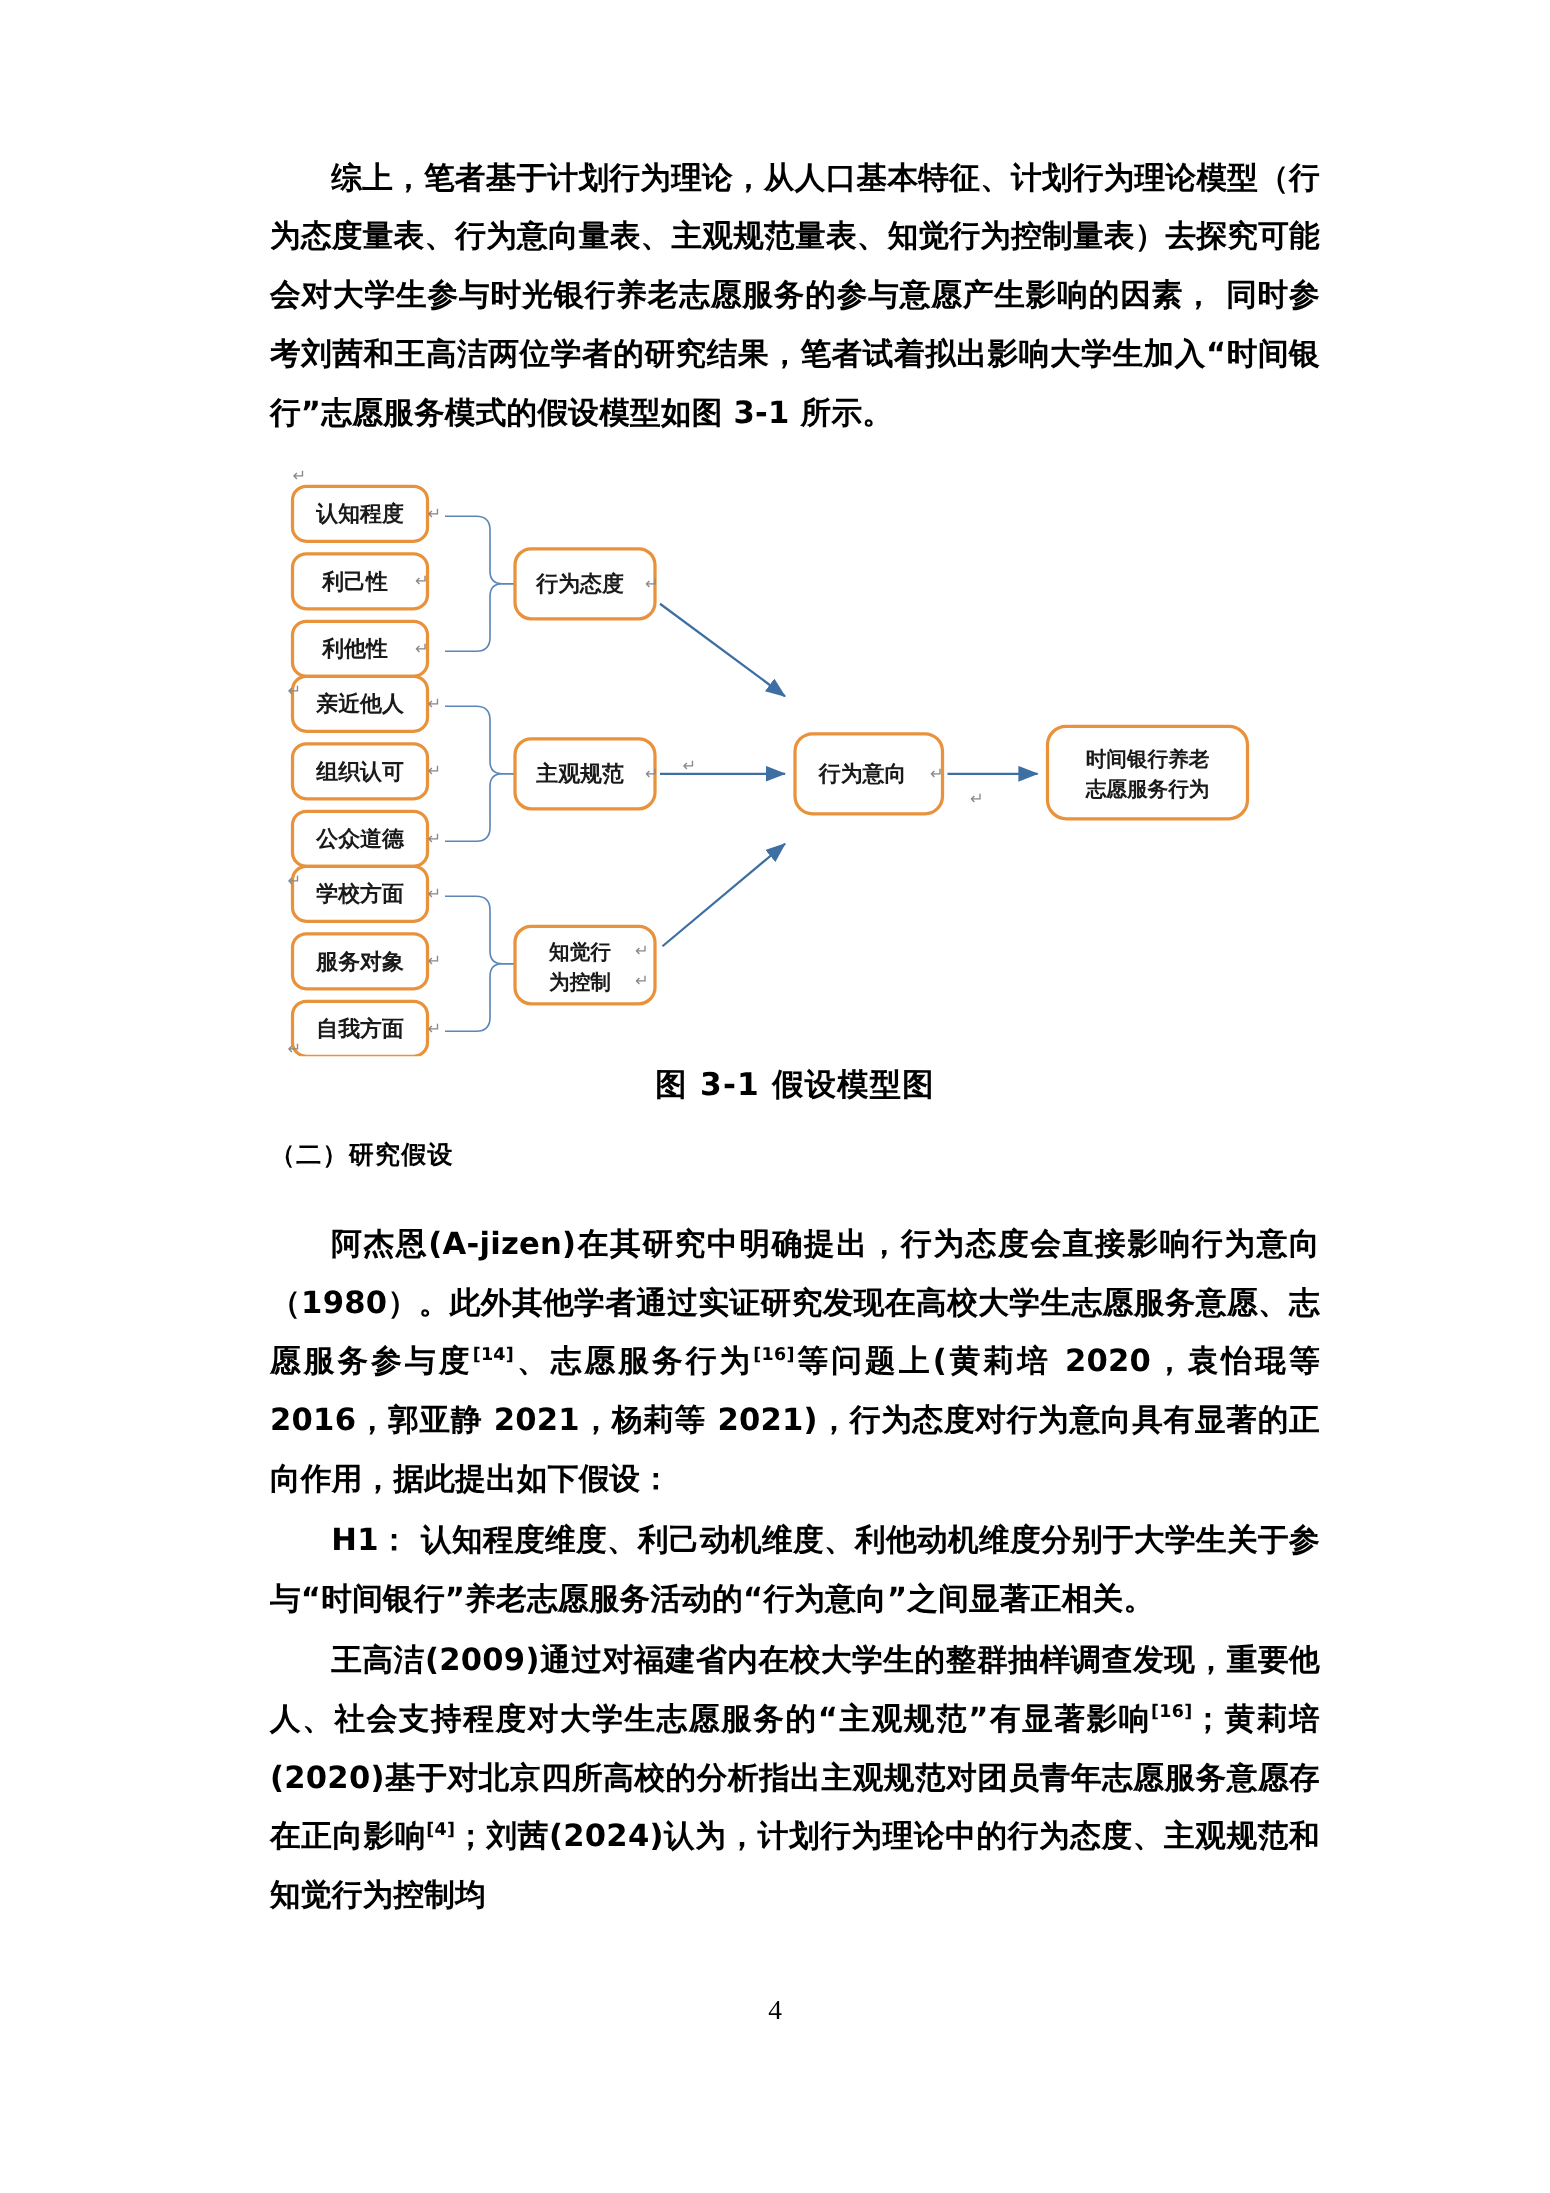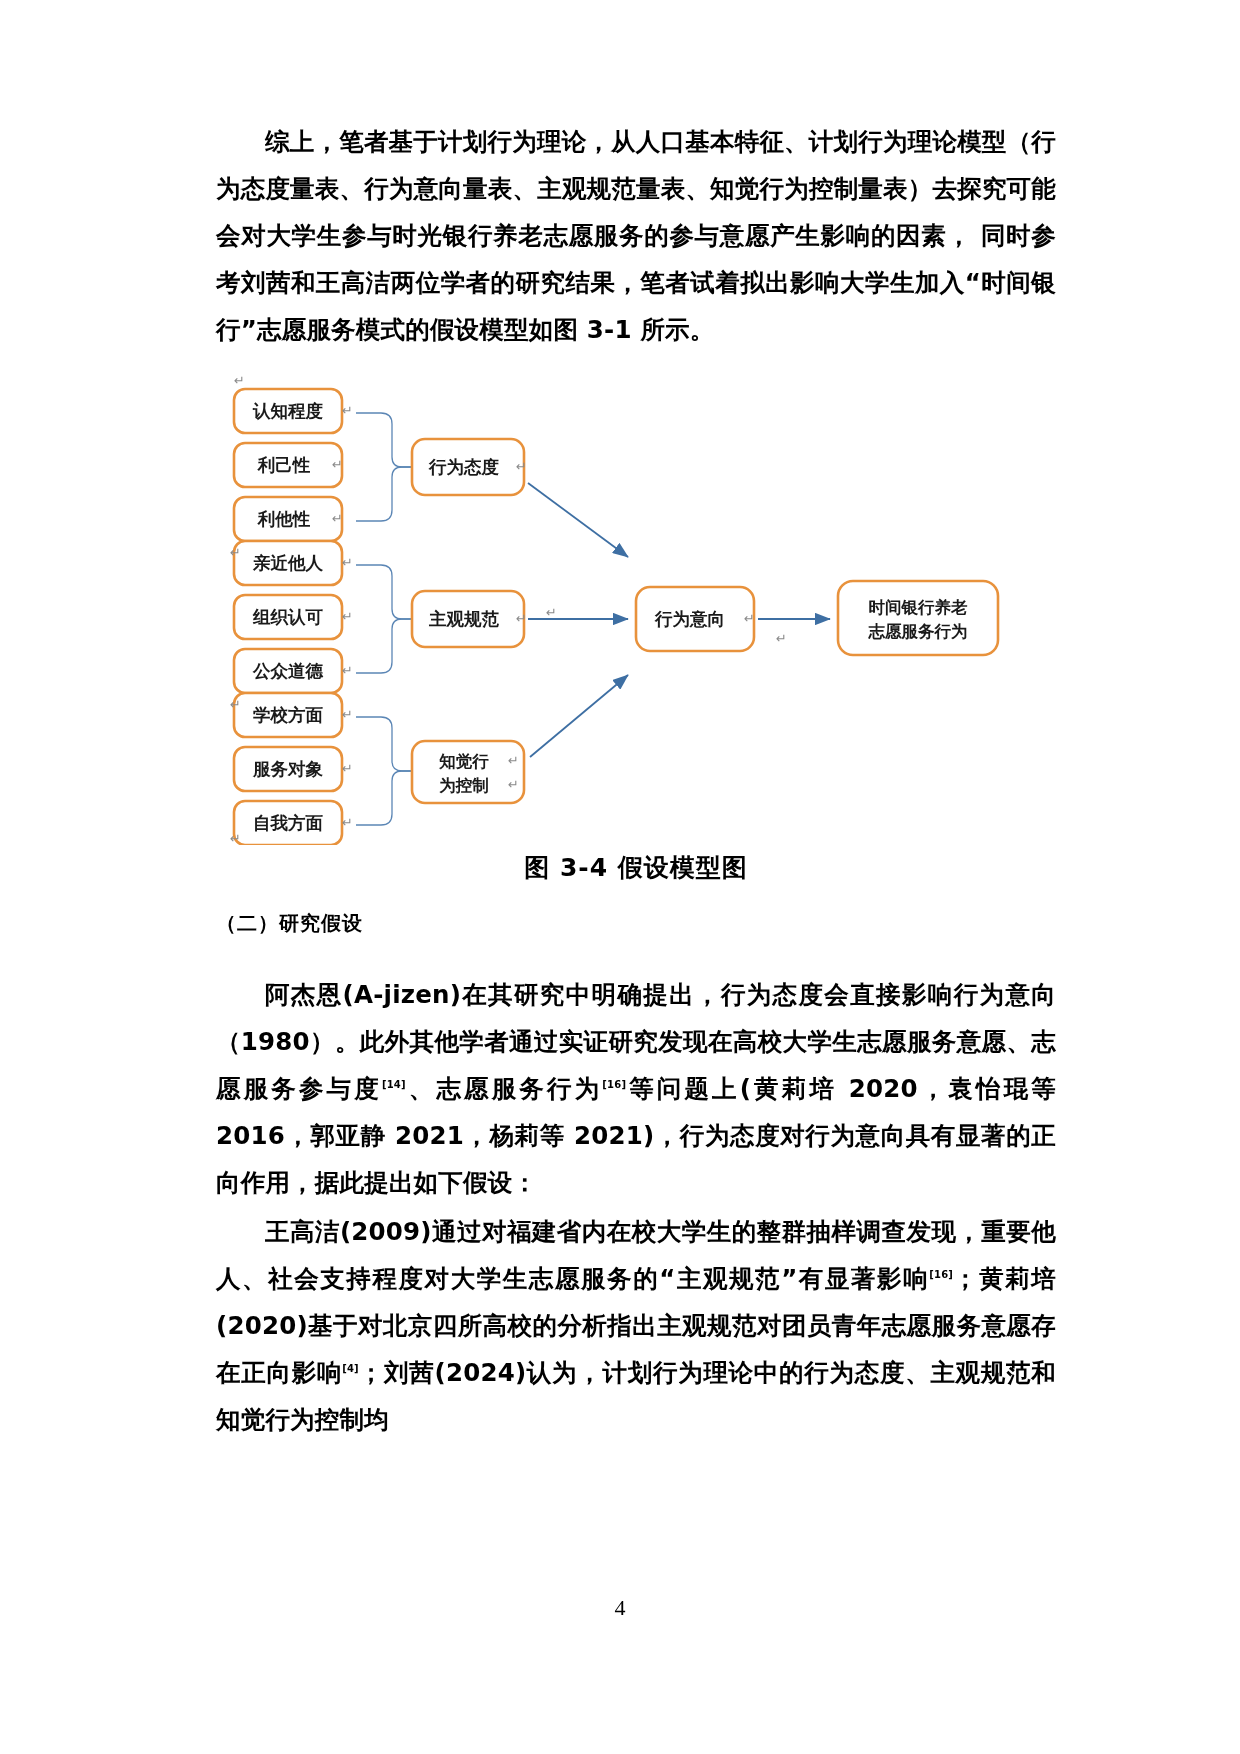--- a/index.html
+++ b/index.html
@@ -33,21 +33,21 @@
     text-align: justify;
     text-justify: inter-ideograph;
     letter-spacing: 0.2px;
     margin: 0 0 2px 0;
     font-family: "DejaVu Sans", "Liberation Sans", sans-serif;
     font-weight: 600;
   }
   .para.indent { text-indent: 2em; }
 
   .sup {
-    font-size: 10px;
+    font-size: 14px;
     vertical-align: super;
     line-height: 0;
   }
 
   
   .heading {
     font-size: 20px;
     font-weight: 700;
     font-family: "DejaVu Sans", "Liberation Sans", sans-serif;
     margin: 26px 0 34px 0;
@@ -187,25 +187,26 @@
         <line x1="542" y1="244" x2="614" y2="244" stroke="#3E6FA3" stroke-width="1.8" marker-end="url(#arrowhead)"></line>
         <text class="pilcrow" x="560" y="268">↵</text>
 
         <text class="pilcrow" x="18" y="10">↵</text>
         <text class="pilcrow" x="14" y="182">↵</text>
         <text class="pilcrow" x="14" y="334">↵</text>
         <text class="pilcrow" x="14" y="468">↵</text>
       </svg>
     </div>
 
-    <div class="fig-caption">图 3-4 假设模型图</div>
+    <div class="fig-caption">图 3-1 假设模型图</div>
 
     <div class="heading">（二）研究假设</div>
 
     <p class="para indent"><span>阿杰恩(A-jizen)在其研究中明确提出，行为态度会直接影响行为意向（1980）。此外其他学者通过实证研究发现在高校大学生志愿服务意愿、志愿服务参与度</span><span class="sup">[14]</span><span>、志愿服务行为</span><span class="sup">[16]</span><span>等问题上(黄莉培 2020，袁怡琨等 2016，郭亚静 2021，杨莉等 2021)，行为态度对行为意向具有显著的正向作用，据此提出如下假设：</span></p>
 
+    <p class="para indent">H1： 认知程度维度、利己动机维度、利他动机维度分别于大学生关于参与“时间银行”养老志愿服务活动的“行为意向”之间显著正相关。</p>
 
     <p class="para indent"><span>王高洁(2009)通过对福建省内在校大学生的整群抽样调查发现，重要他人、社会支持程度对大学生志愿服务的“主观规范”有显著影响</span><span class="sup">[16]</span><span>；黄莉培(2020)基于对北京四所高校的分析指出主观规范对团员青年志愿服务意愿存在正向影响</span><span class="sup">[4]</span><span>；刘茜(2024)认为，计划行为理论中的行为态度、主观规范和知觉行为控制均</span></p>
 
   </div>
 
   <div class="page-number">4</div>
 </div>
 
 </body></html>

